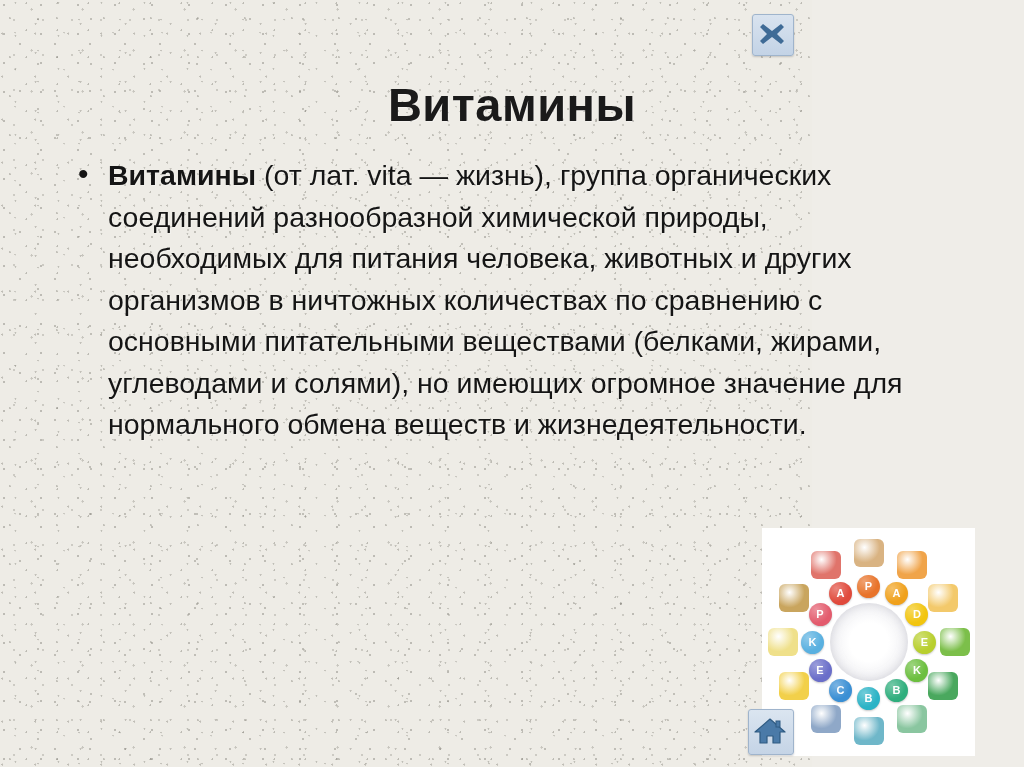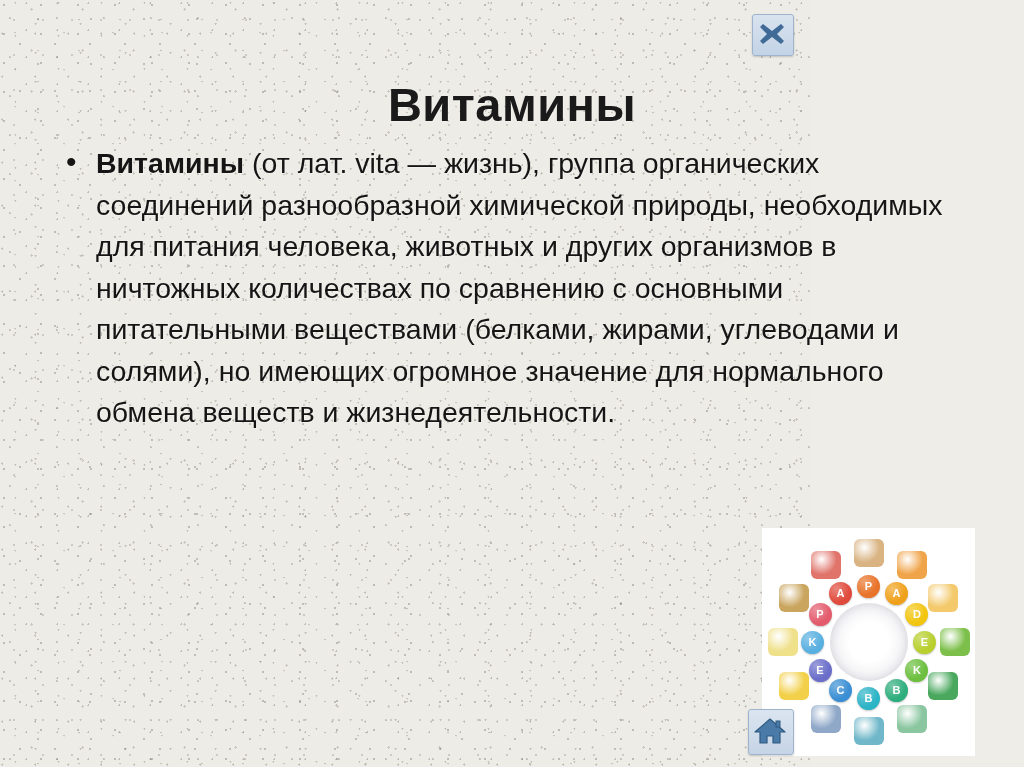--- a/index.html
+++ b/index.html
@@ -57,21 +57,21 @@
   }
 
   
   .body-block {
     position: absolute;
     top: 143px;
     left: 56px;
     width: 890px;
   }
   ul.bullets {
-    margin: 0;
+    margin: 12px;
     padding: 0 0 0 40px;
     list-style: none;
   }
   ul.bullets > li {
     position: relative;
     font-size: 28.5px;
     line-height: 41.5px;
     color: #151515;
     text-shadow: 1px 1px 0 rgba(255,255,255,0.3);
   }

